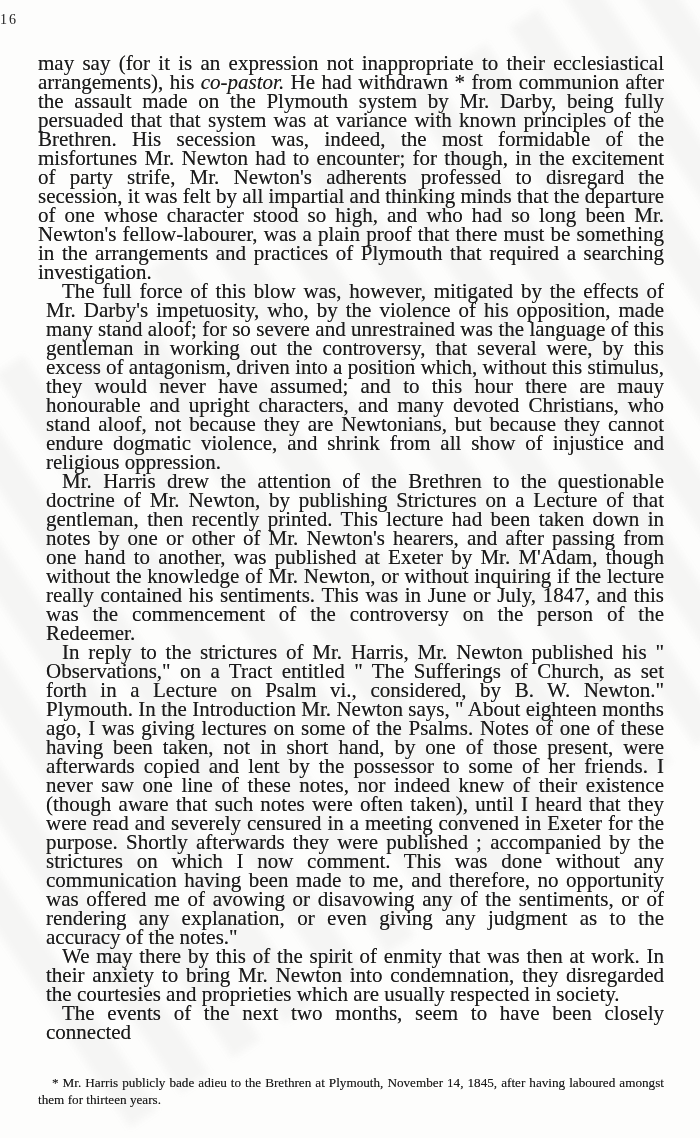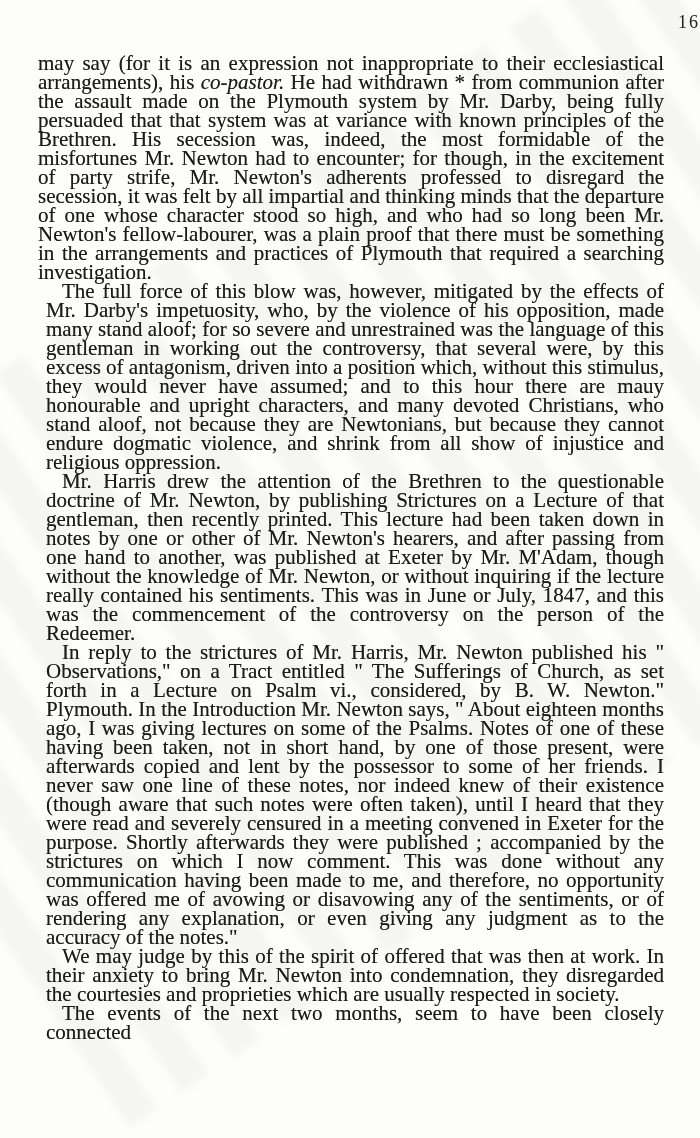--- a/index.html
+++ b/index.html
@@ -14,22 +14,22 @@
     background: #fdfdfc;
     overflow: hidden;
     font-family: "Liberation Serif", "DejaVu Serif", serif;
     color: #1b1b1b;
   }
   .page-number {
     position: absolute;
     top: 12px;
     left: 0;
     width: 100%;
-    text-align: right;
-    font-size: 18px;
+    text-align: left;
+    font-size: 14px;
     letter-spacing: 2px;
     color: #222;
   }
   .body-text {
     position: absolute;
     top: 54px;
     left: 38px;
     width: 626px;
   }
   .body-text p {
@@ -79,18 +79,19 @@
   <div class="watermark"></div>
 
   <div class="page-number">16</div>
 
   <div class="body-text">
 
   <p><span>may say (for it is an expression not inappropriate to their ecclesiastical arrangements), his </span><span style="font-style: italic;">co-pastor.</span><span> He had withdrawn * from communion after the assault made on the Plymouth system by Mr. Darby, being fully persuaded that that system was at variance with known principles of the Brethren. His secession was, indeed, the most formidable of the misfortunes Mr. Newton had to encounter; for though, in the excitement of party strife, Mr. Newton's adherents professed to disregard the secession, it was felt by all impartial and thinking minds that the departure of one whose character stood so high, and who had so long been Mr. Newton's fellow-labourer, was a plain proof that there must be something in the arrangements and practices of Plymouth that required a searching investigation.</span></p>
       <p class="indent"><span>The full force of this blow was, however, mitigated by the effects of Mr. Darby's impetuosity, who, by the violence of his opposition, made many stand aloof; for so severe and unrestrained was the language of this gentleman in working out the controversy, that several were, by this excess of antagonism, driven into a position which, without this stimulus, they would never have assumed; and to this hour there are mauy honourable and upright characters, and many devoted Christians, who stand aloof, not because they are Newtonians, but because they cannot endure dogmatic violence, and shrink from all show of injustice and religious oppression.</span></p>
       <p class="indent"><span>Mr. Harris drew the attention of the Brethren to the questionable doctrine of Mr. Newton, by publishing Strictures on a Lecture of that gentleman, then recently printed. This lecture had been taken down in notes by one or other of Mr. Newton's hearers, and after passing from one hand to another, was published at Exeter by Mr. M'Adam, though without the knowledge of Mr. Newton, or without inquiring if the lecture really contained his sentiments. This was in June or July, 1847, and this was the commencement of the controversy on the person of the Redeemer.</span></p>
       <p class="indent"><span>In reply to the strictures of Mr. Harris, Mr. Newton published his " Observations," on a Tract entitled " The Sufferings of Church, as set forth in a Lecture on Psalm vi., considered, by B. W. Newton." Plymouth. In the Introduction Mr. Newton says, " About eighteen months ago, I was giving lectures on some of the Psalms. Notes of one of these having been taken, not in short hand, by one of those present, were afterwards copied and lent by the possessor to some of her friends. I never saw one line of these notes, nor indeed knew of their existence (though aware that such notes were often taken), until I heard that they were read and severely censured in a meeting convened in Exeter for the purpose. Shortly afterwards they were published ; accompanied by the strictures on which I now comment. This was done without any communication having been made to me, and therefore, no opportunity was offered me of avowing or disavowing any of the sentiments, or of rendering any explanation, or even giving any judgment as to the accuracy of the notes."</span></p>
-      <p class="indent"><span>We may judge by this of the spirit of offered that was then at work. In their anxiety to bring Mr. Newton into condemnation, they disregarded the courtesies and proprieties which are usually respected in society.</span></p>
+      <p class="indent"><span>We may there by this of the spirit of enmity that was then at work. In their anxiety to bring Mr. Newton into condemnation, they disregarded the courtesies and proprieties which are usually respected in society.</span></p>
       <p class="indent"><span>The events of the next two months, seem to have been closely connected</span></p>
     </div>
 
+  <div class="footnote">* Mr. Harris publicly bade adieu to the Brethren at Plymouth, November 14, 1845, after having laboured amongst them for thirteen years.</div>
 
 </div>
 
 </body></html>

